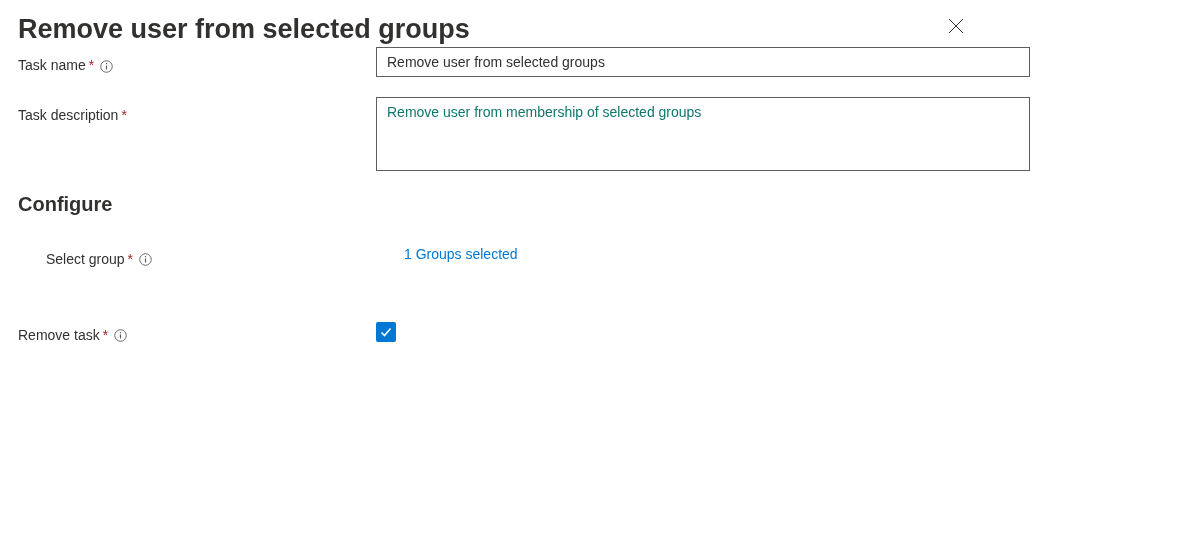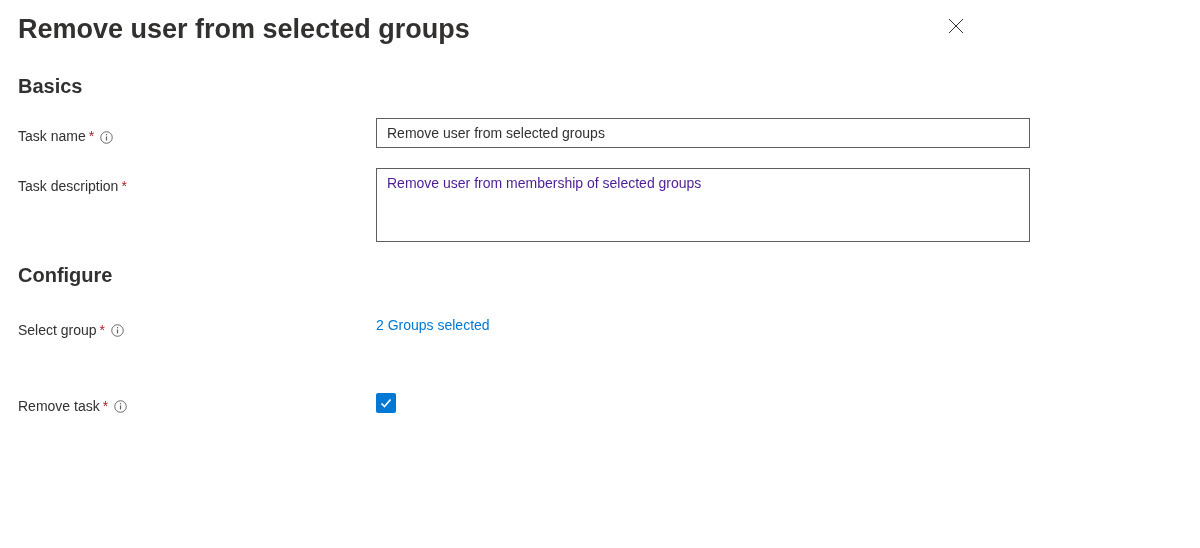--- a/index.html
+++ b/index.html
@@ -78,21 +78,21 @@
       background: #fff;
       border-radius:0;
     }
     .textarea-input {
       width: 100%;
       height: 74px;
       padding: 6px 10px;
       border: 1px solid #605e5c;
       font-size: 14px;
       font-family: inherit;
-      color: #4c1d95;
+      color: #0f766e;
       resize: none;
       background: #fff;
       border-radius:0;
     }
     .link {
       color: #0078d4;
       font-size: 14px;
       cursor: pointer;
     }
     .checkbox {
@@ -101,37 +101,36 @@
       background: #0078d4;
       border-radius: 2px;
       display: inline-flex;
       align-items: center;
       justify-content: center;
       cursor: pointer;
     }
     .form-row.align-center .form-label-col,
     .form-row.align-center .form-control-col { align-items: center; }
     .heading-configure { margin-top: 22px; margin-bottom: 30px; }
-    .row-select-group { margin-bottom: 50px; }
+    .row-select-group { margin-bottom: 50px; margin-left: 28px; }
   </style>
 </head>
 <body>
 
 <div class="panel">
 
   <div class="close-btn">
     <svg width="16" height="16" viewBox="0 0 16 16">
         <line x1="1" y1="1" x2="15" y2="15" stroke="#323130" stroke-width="1"></line>
         <line x1="15" y1="1" x2="1" y2="15" stroke="#323130" stroke-width="1"></line>
       </svg>
   </div>
 
   <h1 class="page-title">Remove user from selected groups</h1>
 
-  <div class="section-heading">Basics</div>
 
   <div class="form-row">
     <div class="form-label-col">
       <span>Task name</span>
         <span class="req">*</span>
       <span class="info-icon">
         <svg width="13" height="13" viewBox="0 0 14 14">
             <circle cx="7" cy="7" r="6.2" stroke="#605e5c" stroke-width="1" fill="none"></circle>
             <rect x="6.35" y="3.3" width="1.3" height="1.3" fill="#605e5c"></rect>
             <rect x="6.35" y="5.9" width="1.3" height="4.3" fill="#605e5c"></rect>
@@ -161,21 +160,21 @@
         <span class="req">*</span>
       <span class="info-icon">
         <svg width="13" height="13" viewBox="0 0 14 14">
             <circle cx="7" cy="7" r="6.2" stroke="#605e5c" stroke-width="1" fill="none"></circle>
             <rect x="6.35" y="3.3" width="1.3" height="1.3" fill="#605e5c"></rect>
             <rect x="6.35" y="5.9" width="1.3" height="4.3" fill="#605e5c"></rect>
           </svg>
       </span>
     </div>
     <div class="form-control-col">
-      <span class="link">2 Groups selected</span>
+      <span class="link">1 Groups selected</span>
     </div>
   </div>
 
   <div class="form-row align-center">
     <div class="form-label-col">
       <span>Remove task</span>
         <span class="req">*</span>
       <span class="info-icon">
         <svg width="13" height="13" viewBox="0 0 14 14">
             <circle cx="7" cy="7" r="6.2" stroke="#605e5c" stroke-width="1" fill="none"></circle>

